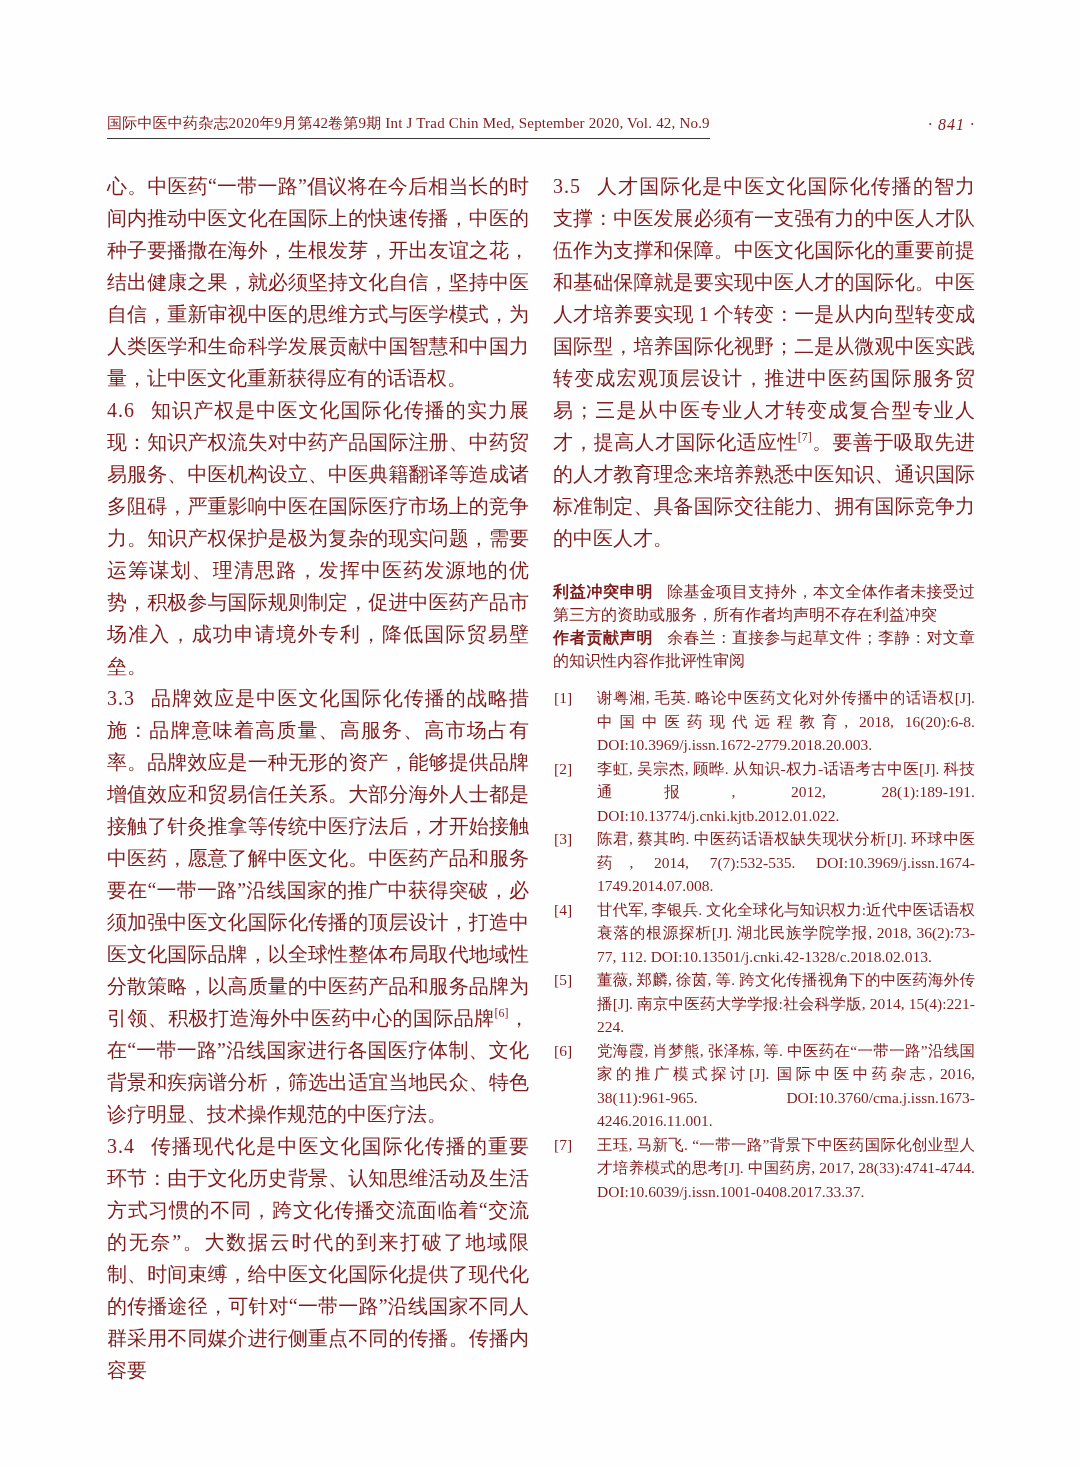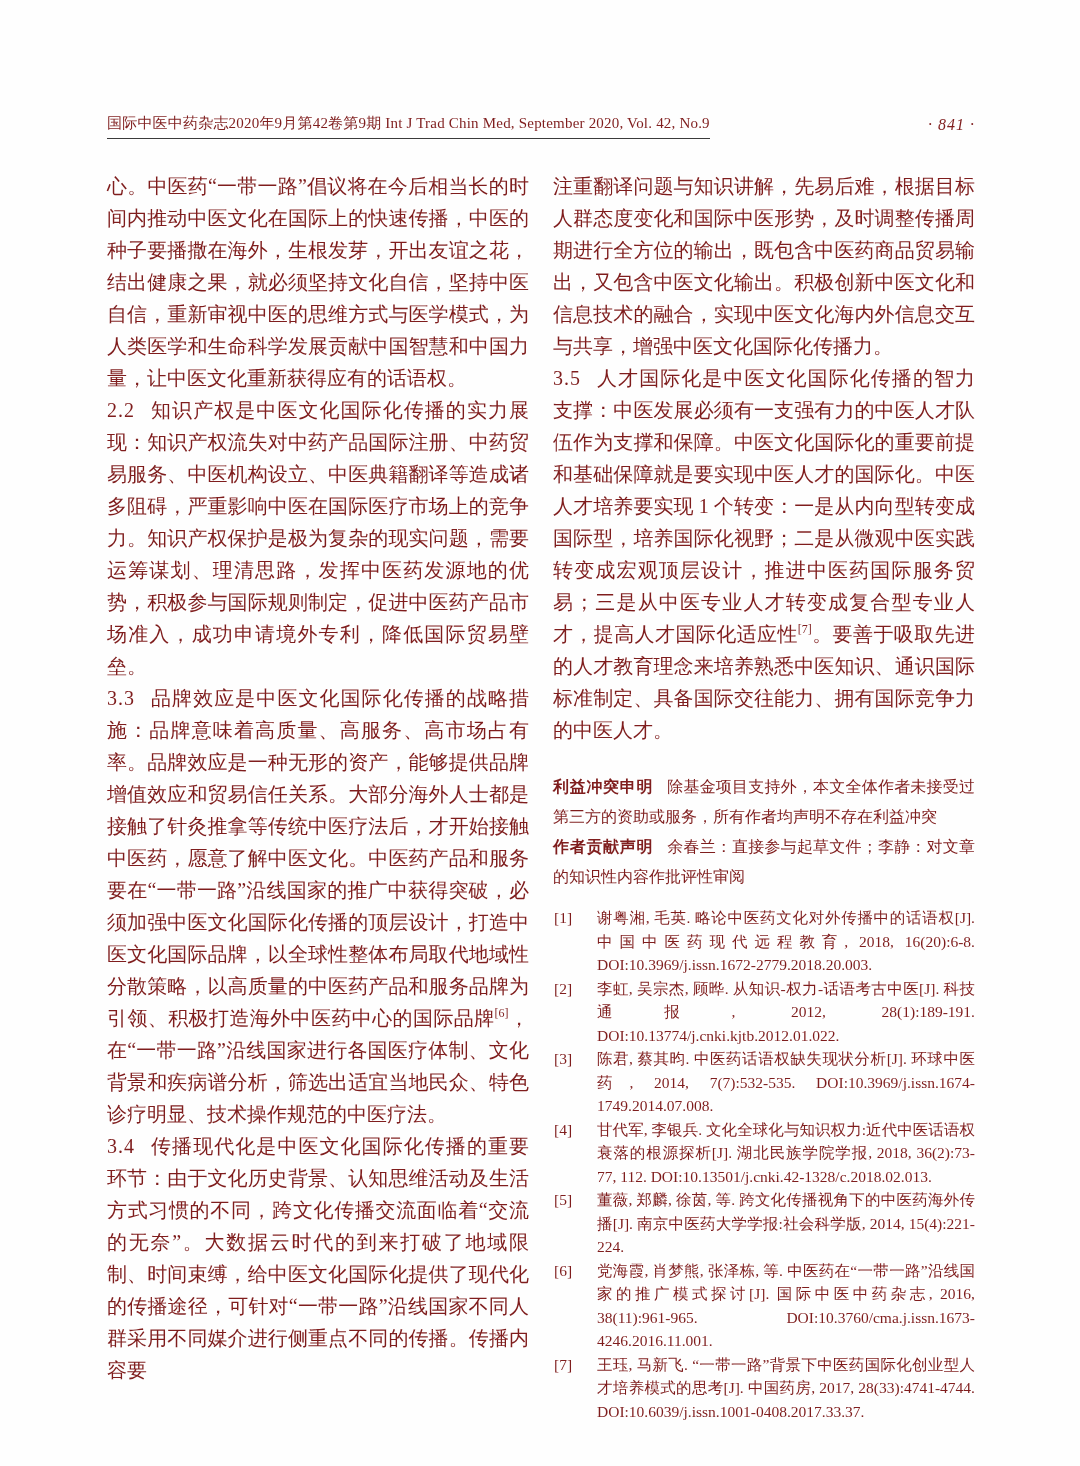--- a/index.html
+++ b/index.html
@@ -28,21 +28,21 @@
   
   .columns{
     position:absolute;top:170px;left:107px;width:868px;
     display:flex;gap:24px;
   }
   .col{width:422px;font-size:20px;line-height:32px;text-align:justify;}
   .para{margin:0;text-justify:inter-ideograph;}
   .sec-num{margin-right:15px;letter-spacing:1px;}
   sup.cite{font-size:12px;line-height:0;vertical-align:super;}
   
-  .statements{margin-top:26px;font-size:16px;line-height:30px;}
+  .statements{margin-top:26px;font-size:16px;line-height:23px;}
   .stmt{margin:0;}
   .stmt-label{
     font-weight:700;margin-right:14px;letter-spacing:.5px;
     font-family:"Liberation Sans","DejaVu Sans",sans-serif;
   }
   
   .ref-heading{
     margin-top:17px;text-align:center;
     font-size:18px;font-weight:700;letter-spacing:2px;
   }
@@ -57,27 +57,26 @@
 
   <div class="header">
     <span class="journal-line">国际中医中药杂志2020年9月第42卷第9期  Int J Trad Chin Med, September 2020, Vol. 42, No.9</span>
     <span class="page-num">· 841 ·</span>
   </div>
 
   <div class="columns">
 
     <div class="col">
       <p class="para"><span>心。中医药“一带一路”倡议将在今后相当长的时间内推动中医文化在国际上的快速传播，中医的种子要播撒在海外，生根发芽，开出友谊之花，结出健康之果，就必须坚持文化自信，坚持中医自信，重新审视中医的思维方式与医学模式，为人类医学和生命科学发展贡献中国智慧和中国力量，让中医文化重新获得应有的话语权。</span></p>
-      <p class="para"><span class="sec-num">2.2</span><span>知识产权是中医文化国际化传播的实力展现：知识产权流失对中药产品国际注册、中药贸易服务、中医机构设立、中医典籍翻译等造成诸多阻碍，严重影响中医在国际医疗市场上的竞争力。知识产权保护是极为复杂的现实问题，需要运筹谋划、理清思路，发挥中医药发源地的优势，积极参与国际规则制定，促进中医药产品市场准入，成功申请境外专利，降低国际贸易壁垒。</span></p>
+      <p class="para"><span class="sec-num">4.6</span><span>知识产权是中医文化国际化传播的实力展现：知识产权流失对中药产品国际注册、中药贸易服务、中医机构设立、中医典籍翻译等造成诸多阻碍，严重影响中医在国际医疗市场上的竞争力。知识产权保护是极为复杂的现实问题，需要运筹谋划、理清思路，发挥中医药发源地的优势，积极参与国际规则制定，促进中医药产品市场准入，成功申请境外专利，降低国际贸易壁垒。</span></p>
       <p class="para"><span class="sec-num">3.3</span><span>品牌效应是中医文化国际化传播的战略措施：品牌意味着高质量、高服务、高市场占有率。品牌效应是一种无形的资产，能够提供品牌增值效应和贸易信任关系。大部分海外人士都是接触了针灸推拿等传统中医疗法后，才开始接触中医药，愿意了解中医文化。中医药产品和服务要在“一带一路”沿线国家的推广中获得突破，必须加强中医文化国际化传播的顶层设计，打造中医文化国际品牌，以全球性整体布局取代地域性分散策略，以高质量的中医药产品和服务品牌为引领、积极打造海外中医药中心的国际品牌</span><sup class="cite">[6]</sup><span>，在“一带一路”沿线国家进行各国医疗体制、文化背景和疾病谱分析，筛选出适宜当地民众、特色诊疗明显、技术操作规范的中医疗法。</span></p>
       <p class="para"><span class="sec-num">3.4</span><span>传播现代化是中医文化国际化传播的重要环节：由于文化历史背景、认知思维活动及生活方式习惯的不同，跨文化传播交流面临着“交流的无奈”。大数据云时代的到来打破了地域限制、时间束缚，给中医文化国际化提供了现代化的传播途径，可针对“一带一路”沿线国家不同人群采用不同媒介进行侧重点不同的传播。传播内容要</span></p>
     </div>
 
     <div class="col">
-      <p class="para"><span>注重翻译问题与知识讲解，先易后难，根据目标人群态度变化和国际中医形势，及时调整传播周期进行全方位的输出，既包含中医药商品贸易输出，又包含中医文化输出。积极创新中医文化和信息技术的融合，实现中医文化海内外信息交互与共享，增强中医文化国际化传播力。</span></p>
       <p class="para"><span class="sec-num">3.5</span><span>人才国际化是中医文化国际化传播的智力支撑：中医发展必须有一支强有力的中医人才队伍作为支撑和保障。中医文化国际化的重要前提和基础保障就是要实现中医人才的国际化。中医人才培养要实现 1 个转变：一是从内向型转变成国际型，培养国际化视野；二是从微观中医实践转变成宏观顶层设计，推进中医药国际服务贸易；三是从中医专业人才转变成复合型专业人才，提高人才国际化适应性</span><sup class="cite">[7]</sup><span>。要善于吸取先进的人才教育理念来培养熟悉中医知识、通识国际标准制定、具备国际交往能力、拥有国际竞争力的中医人才。</span></p>
 
       <div class="statements">
         <p class="stmt"><span class="stmt-label">利益冲突申明</span><span>除基金项目支持外，本文全体作者未接受过第三方的资助或服务，所有作者均声明不存在利益冲突</span></p>
         <p class="stmt"><span class="stmt-label">作者贡献声明</span><span>余春兰：直接参与起草文件；李静：对文章的知识性内容作批评性审阅</span></p>
       </div>
 
 
       <div class="refs">
         <p class="ref"><span class="ref-num">[1]</span><span>谢粤湘, 毛英. 略论中医药文化对外传播中的话语权[J]. 中国中医药现代远程教育, 2018, 16(20):6-8. DOI:10.3969/j.issn.1672-2779.2018.20.003.</span></p>

